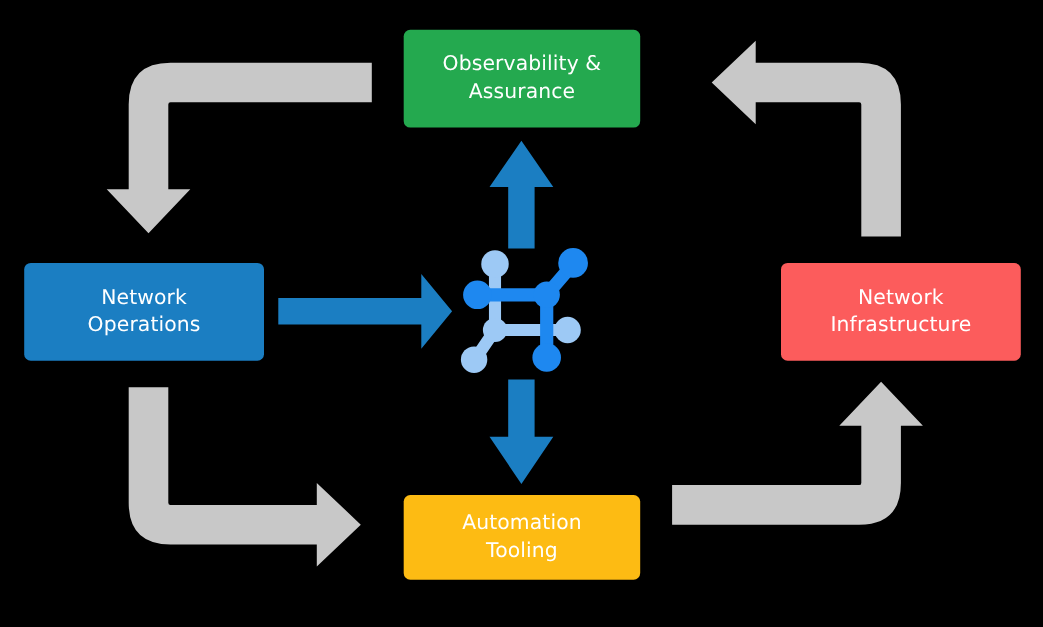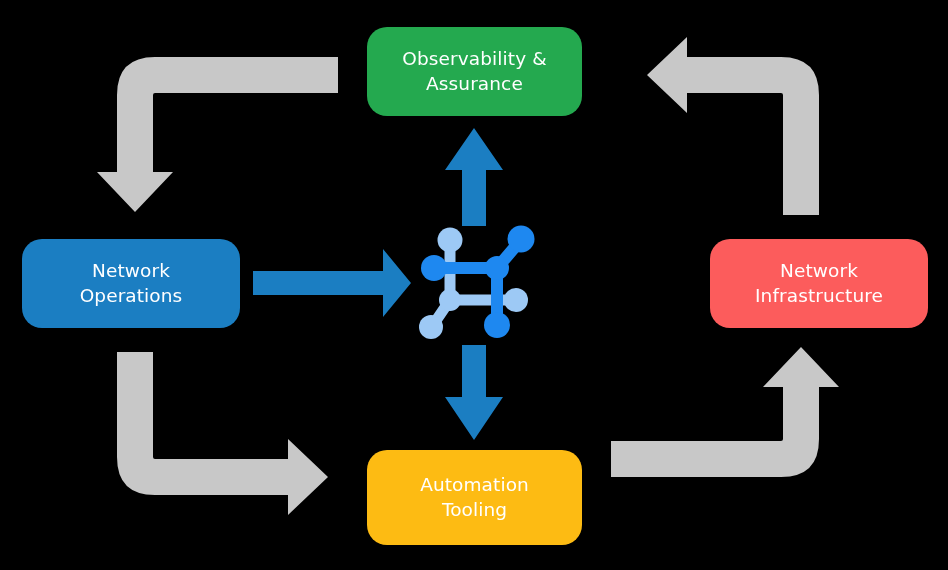--- a/index.html
+++ b/index.html
@@ -16,36 +16,36 @@
     font-family: "DejaVu Sans", "Liberation Sans", sans-serif;
   }
 
   
   .node {
     position: absolute;
     display: flex;
     align-items: center;
     justify-content: center;
     text-align: center;
-    border-radius: 20px;
+    border-radius: 6px;
     color: #ffffff;
     font-size: 18.5px;
     line-height: 1.33;
     font-weight: 400;
     letter-spacing: 0.1px;
     box-sizing: border-box;
     padding: 4px 8px;
     user-select: none;
   }
   .node-label { white-space: pre-line; }
 
   #node-observability { left: 367px; top: 27px;  width: 215px; height: 89px; background: #24A94F; }
   #node-operations    { left: 22px;  top: 239px; width: 218px; height: 89px; background: #1B7EC2; }
   #node-infrastructure{ left: 710px; top: 239px; width: 218px; height: 89px; background: #FC5C5C; }
-  #node-automation    { left: 367px; top: 450px; width: 215px; height: 95px; background: #FDBB13; }
+  #node-automation    { left: 367px; top: 450px; width: 215px; height: 77px; background: #FDBB13; }
 
   
   .layer {
     position: absolute;
     left: 0; top: 0;
     width: 948px;
     height: 570px;
     overflow: visible;
   }
   #arrow-layer { pointer-events: none; }

